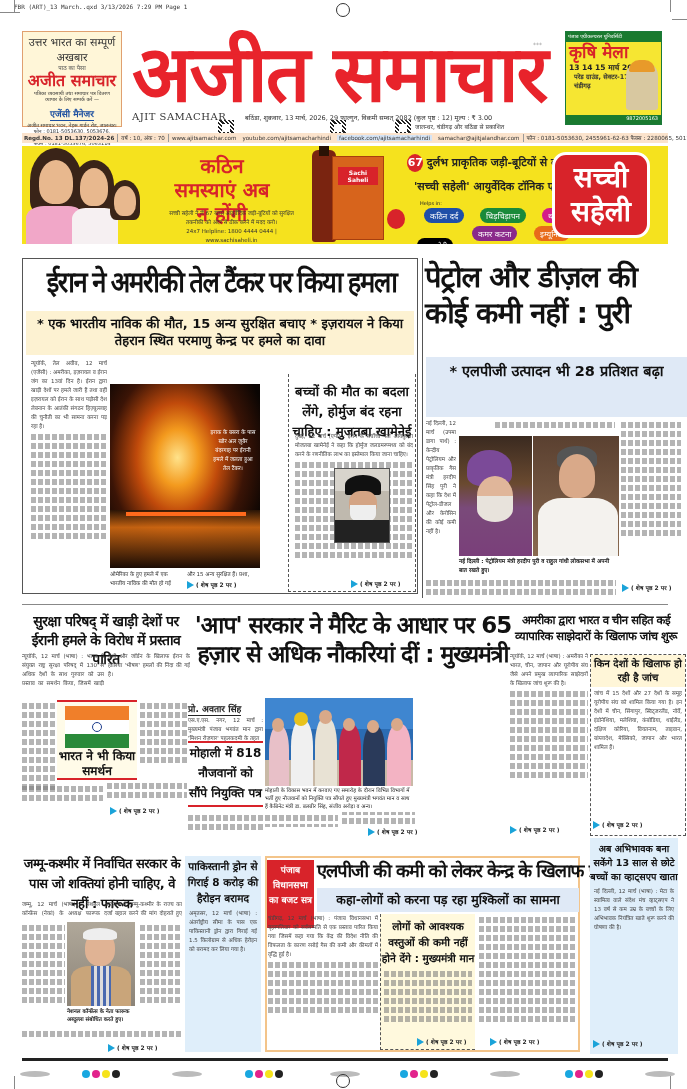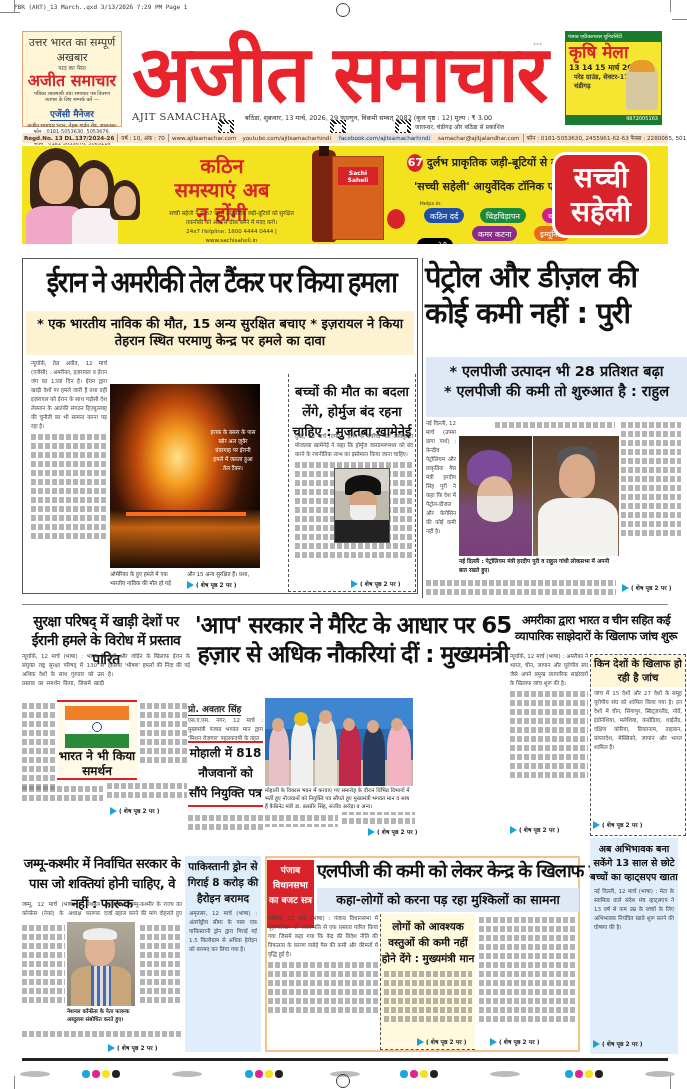--- a/index.html
+++ b/index.html
@@ -245,21 +245,20 @@
         <div class="robe"></div>
     </div>
     <div class="more" style="left:62px;top:206px"><span class="tri"></span><span>( शेष पृष्ठ 2 पर )</span></div>
   </div>
 </div>
 
 <div class="abs" style="left:422px;top:258px;width:1px;height:340px;background:#555"></div>
 <div class="abs petrol-head">पेट्रोल और डीज़ल की कोई कमी नहीं : पुरी</div>
 <div class="abs petrol-sub">
   <div>* एलपीजी उत्पादन भी 28 प्रतिशत बढ़ा</div>
-  <div>* एलपीजी की कमी तो शुरुआत है : राहुल</div>
 </div>
 <div class="col abs" style="left:426px;top:419px;width:30px;height:136px">
   <span>नई दिल्ली, 12 मार्च (उपमा डागा पार्थ) : केन्द्रीय पेट्रोलियम और प्राकृतिक गैस मंत्री हरदीप सिंह पुरी ने कहा कि देश में पेट्रोल-डीजल और केरोसिन की कोई कमी नहीं है।</span>
 </div>
 <div class="col abs" style="left:495px;top:419px;width:120px;height:16px">
     <span class="fill"></span>
   </div>
 <div class="col abs" style="left:621px;top:419px;width:60px;height:160px">
   <span class="fill"></span>
     <span class="fill"></span>

